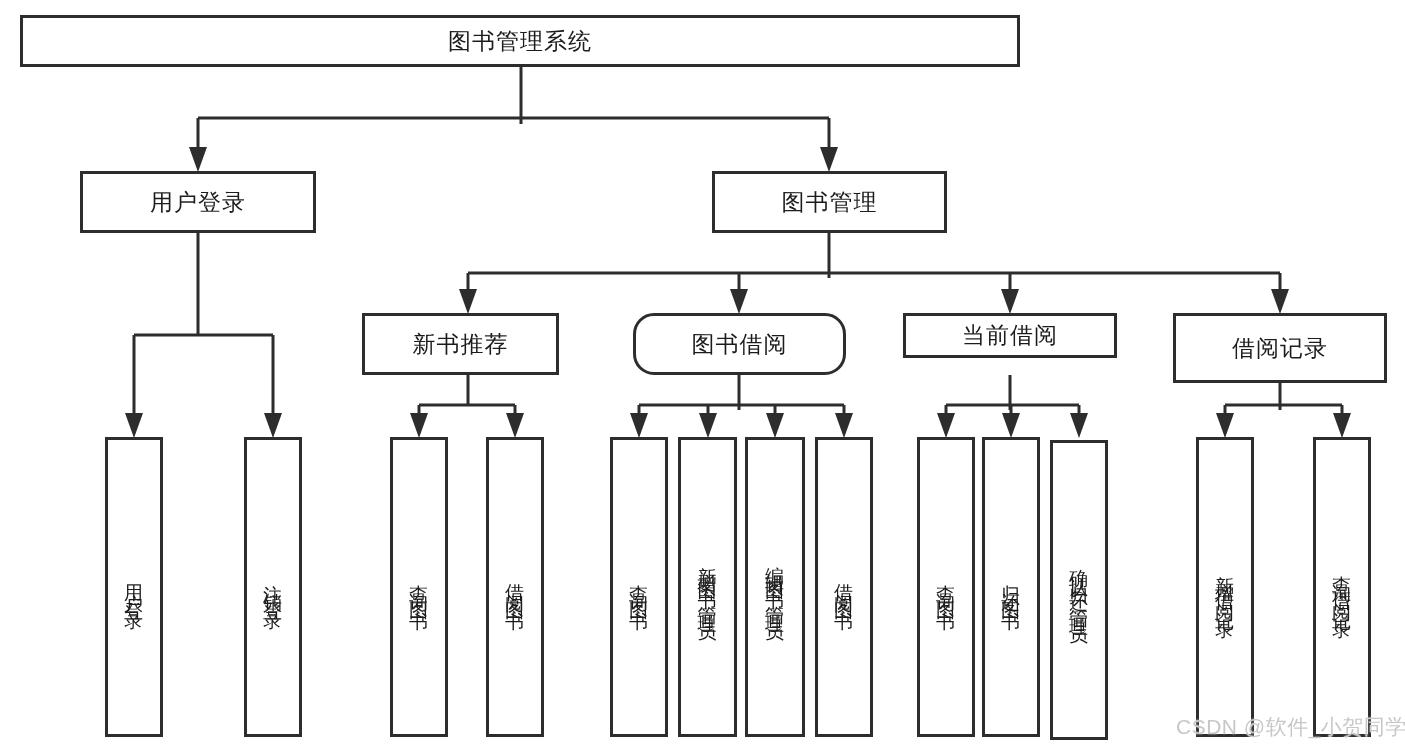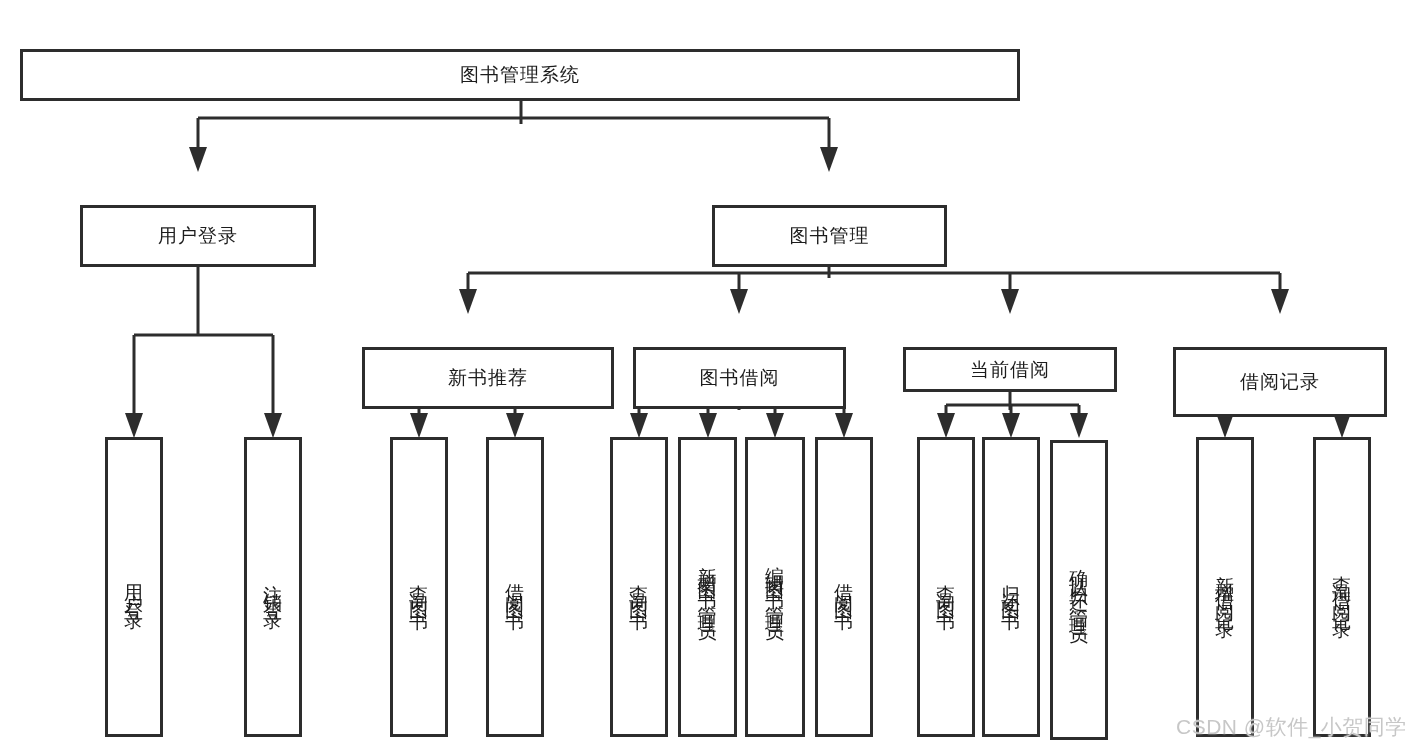--- a/index.html
+++ b/index.html
@@ -21,21 +21,21 @@
     position: absolute;
     box-sizing: border-box;
     border: 3px solid #2d2d2d;
     background: #ffffff;
     display: flex;
     align-items: center;
     justify-content: center;
     color: #1c1c1c;
     z-index: 2;
   }
-  .node.h { font-size: 19px; letter-spacing: 1px; margin-top: 34px; }
+  .node.h { font-size: 23px; letter-spacing: 1px; }
   .node.leaf { font-size: 19px; }
   .node.leaf .vtext {
     writing-mode: vertical-rl;
     text-orientation: mixed;
     letter-spacing: 9px;
     line-height: 1;
     white-space: nowrap;
   }
   .node.leaf.long .vtext { letter-spacing: 8px; }
   .watermark {
@@ -120,22 +120,22 @@
       <polygon points="1216,413 1234,413 1225,438"></polygon>
       <polygon points="1333,413 1351,413 1342,438"></polygon>
     </g>
   </svg>
 
   <div class="node h" style="left:20px; top:15px; width:1000px; height:52px;">图书管理系统</div>
 
   <div class="node h" style="left:80px; top:171px; width:236px; height:62px;">用户登录</div>
   <div class="node h" style="left:712px; top:171px; width:235px; height:62px;text-align:right;">图书管理</div>
 
-  <div class="node h" style="left:362px; top:313px; width:252px; height:62px;">新书推荐</div>
-  <div class="node h" style="left:633px; top:313px; width:213px; height:62px;">图书借阅</div>
+  <div class="node h" style="left:362px; top:313px; width:197px; height:62px;">新书推荐</div>
+  <div class="node h" style="left:633px; top:313px; width:213px; height:62px;border-radius:21px;">图书借阅</div>
   <div class="node h" style="left:903px; top:313px; width:214px; height:45px;">当前借阅</div>
   <div class="node h" style="left:1173px; top:313px; width:214px; height:70px;">借阅记录</div>
 
   <div class="node leaf" style="left:105px; top:437px; width:58px; height:300px;">
     <span class="vtext">用户登录</span>
   </div>
   <div class="node leaf" style="left:244px; top:437px; width:58px; height:300px;">
     <span class="vtext">注销登录</span>
   </div>
 

